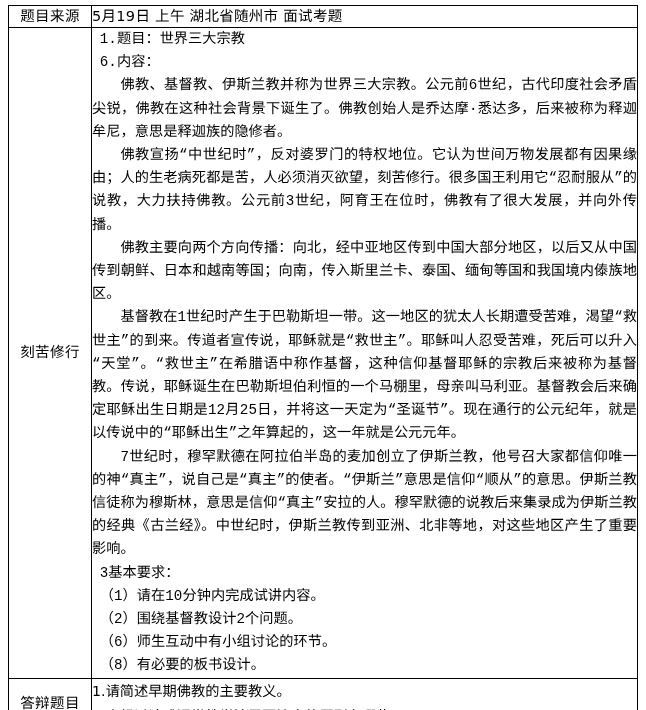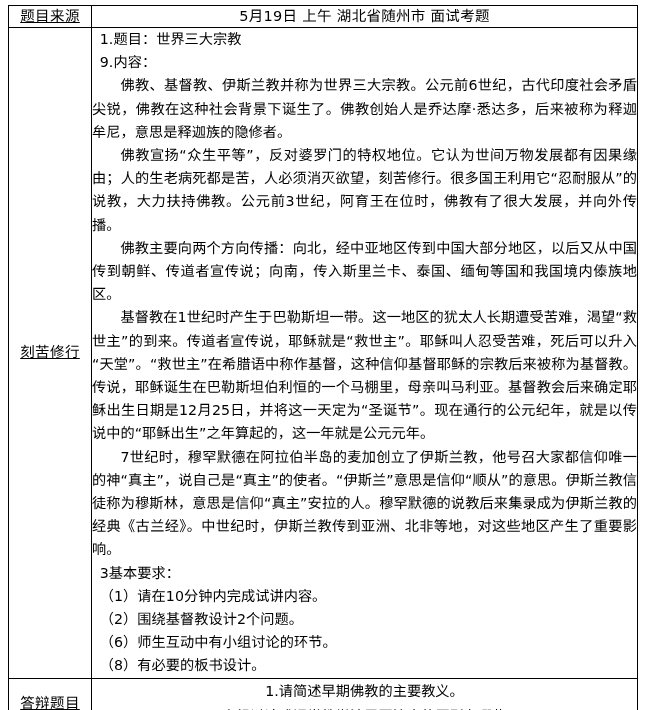--- a/index.html
+++ b/index.html
@@ -34,79 +34,77 @@
     vertical-align: top;
     padding: 0;
   }
   .col-label {
     width: 82px;
     text-align: center;
     vertical-align: middle !important;
     font-size: 14.5px;
     letter-spacing: 0.4px;
     line-height: 1.3;
-    text-decoration: underline;
   }
   .header-row td {
     height: 21px;
   }
   .header-title {
-    text-align: center;
     font-size: 14.5px;
     letter-spacing: 0.3px;
     line-height: 21px;
     white-space: nowrap;
   }
   .body-cell {
     padding: 3px 4px 4px 5px;
     font-size: 14.2px;
     line-height: 23.2px;
   }
   .body-cell p {
     margin: 0;
     text-align: justify;
     text-justify: inter-ideograph;
     word-break: break-all;
     letter-spacing: 0.05px;
+    font-family: Liberation Mono, monospace;
   }
   .body-cell p.indent {
     text-indent: 2em;
   }
   .body-cell p.sub {
     text-indent: 0.55em;
   }
   .debate-cell {
     padding: 3px 4px 5px 5px;
     font-size: 14.2px;
     line-height: 25px;
   }
   .debate-cell p {
     margin: 0;
     letter-spacing: 0.05px;
-    text-align: center;
   }
 </style>
 </head>
 <body>
 
 <div class="page">
   <table class="exam-table">
     <tbody>
       <tr class="header-row">
         <td class="col-label">题目来源</td>
         <td class="header-title">5月19日 上午 湖北省随州市 面试考题</td>
       </tr>
       <tr>
         <td class="col-label">刻苦修行</td>
         <td class="body-cell">
           <p class="sub">1.题目：世界三大宗教</p>
-          <p class="sub">9.内容：</p>
+          <p class="sub">6.内容：</p>
           <p class="indent">佛教、基督教、伊斯兰教并称为世界三大宗教。公元前6世纪，古代印度社会矛盾尖锐，佛教在这种社会背景下诞生了。佛教创始人是乔达摩·悉达多，后来被称为释迦牟尼，意思是释迦族的隐修者。</p>
-          <p class="indent">佛教宣扬“众生平等”，反对婆罗门的特权地位。它认为世间万物发展都有因果缘由；人的生老病死都是苦，人必须消灭欲望，刻苦修行。很多国王利用它“忍耐服从”的说教，大力扶持佛教。公元前3世纪，阿育王在位时，佛教有了很大发展，并向外传播。</p>
-          <p class="indent">佛教主要向两个方向传播：向北，经中亚地区传到中国大部分地区，以后又从中国传到朝鲜、传道者宣传说；向南，传入斯里兰卡、泰国、缅甸等国和我国境内傣族地区。</p>
+          <p class="indent">佛教宣扬“中世纪时”，反对婆罗门的特权地位。它认为世间万物发展都有因果缘由；人的生老病死都是苦，人必须消灭欲望，刻苦修行。很多国王利用它“忍耐服从”的说教，大力扶持佛教。公元前3世纪，阿育王在位时，佛教有了很大发展，并向外传播。</p>
+          <p class="indent">佛教主要向两个方向传播：向北，经中亚地区传到中国大部分地区，以后又从中国传到朝鲜、日本和越南等国；向南，传入斯里兰卡、泰国、缅甸等国和我国境内傣族地区。</p>
           <p class="indent">基督教在1世纪时产生于巴勒斯坦一带。这一地区的犹太人长期遭受苦难，渴望“救世主”的到来。传道者宣传说，耶稣就是“救世主”。耶稣叫人忍受苦难，死后可以升入“天堂”。“救世主”在希腊语中称作基督，这种信仰基督耶稣的宗教后来被称为基督教。传说，耶稣诞生在巴勒斯坦伯利恒的一个马棚里，母亲叫马利亚。基督教会后来确定耶稣出生日期是12月25日，并将这一天定为“圣诞节”。现在通行的公元纪年，就是以传说中的“耶稣出生”之年算起的，这一年就是公元元年。</p>
           <p class="indent">7世纪时，穆罕默德在阿拉伯半岛的麦加创立了伊斯兰教，他号召大家都信仰唯一的神“真主”，说自己是“真主”的使者。“伊斯兰”意思是信仰“顺从”的意思。伊斯兰教信徒称为穆斯林，意思是信仰“真主”安拉的人。穆罕默德的说教后来集录成为伊斯兰教的经典《古兰经》。中世纪时，伊斯兰教传到亚洲、北非等地，对这些地区产生了重要影响。</p>
           <p class="sub">3基本要求：</p>
           <p class="sub">（1）请在10分钟内完成试讲内容。</p>
           <p class="sub">（2）围绕基督教设计2个问题。</p>
           <p class="sub">（6）师生互动中有小组讨论的环节。</p>
           <p class="sub">（8）有必要的板书设计。</p>
         </td>
       </tr>
       <tr>

